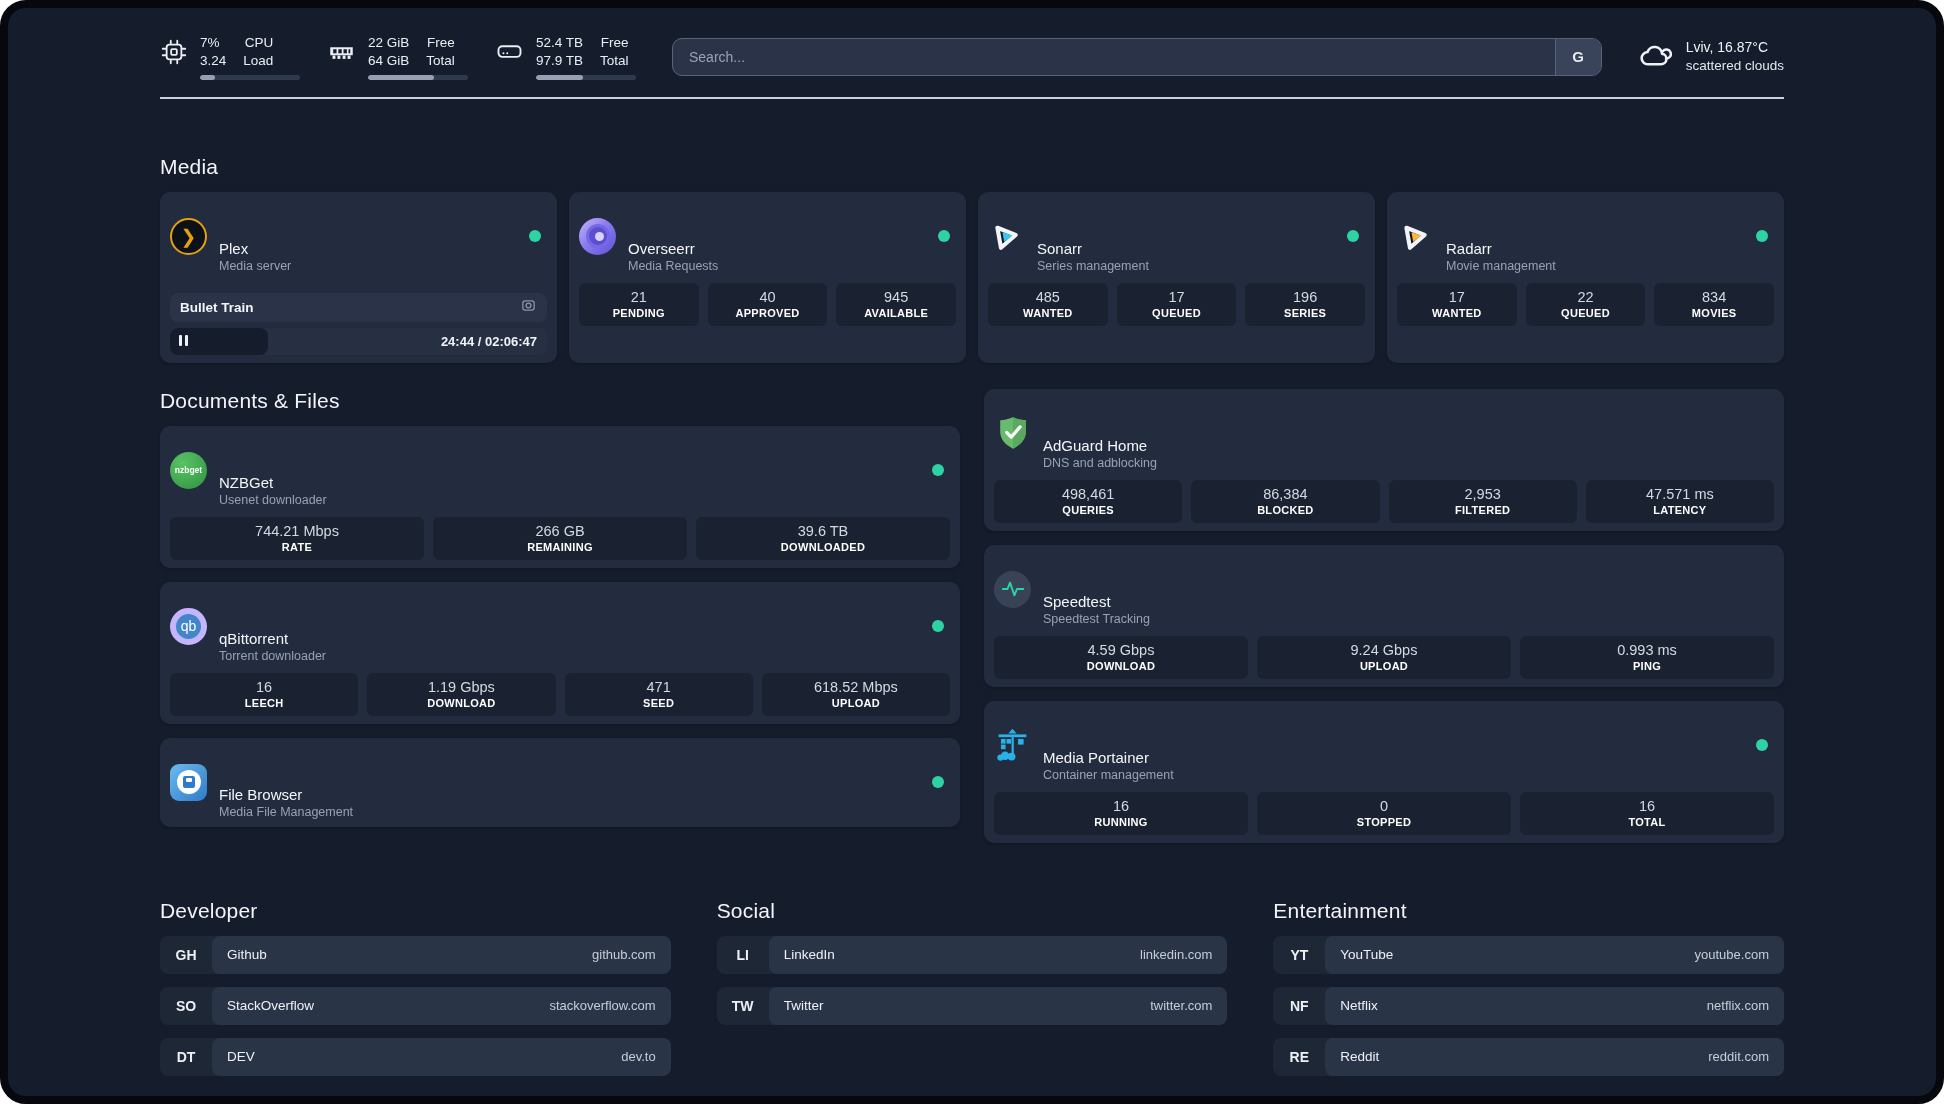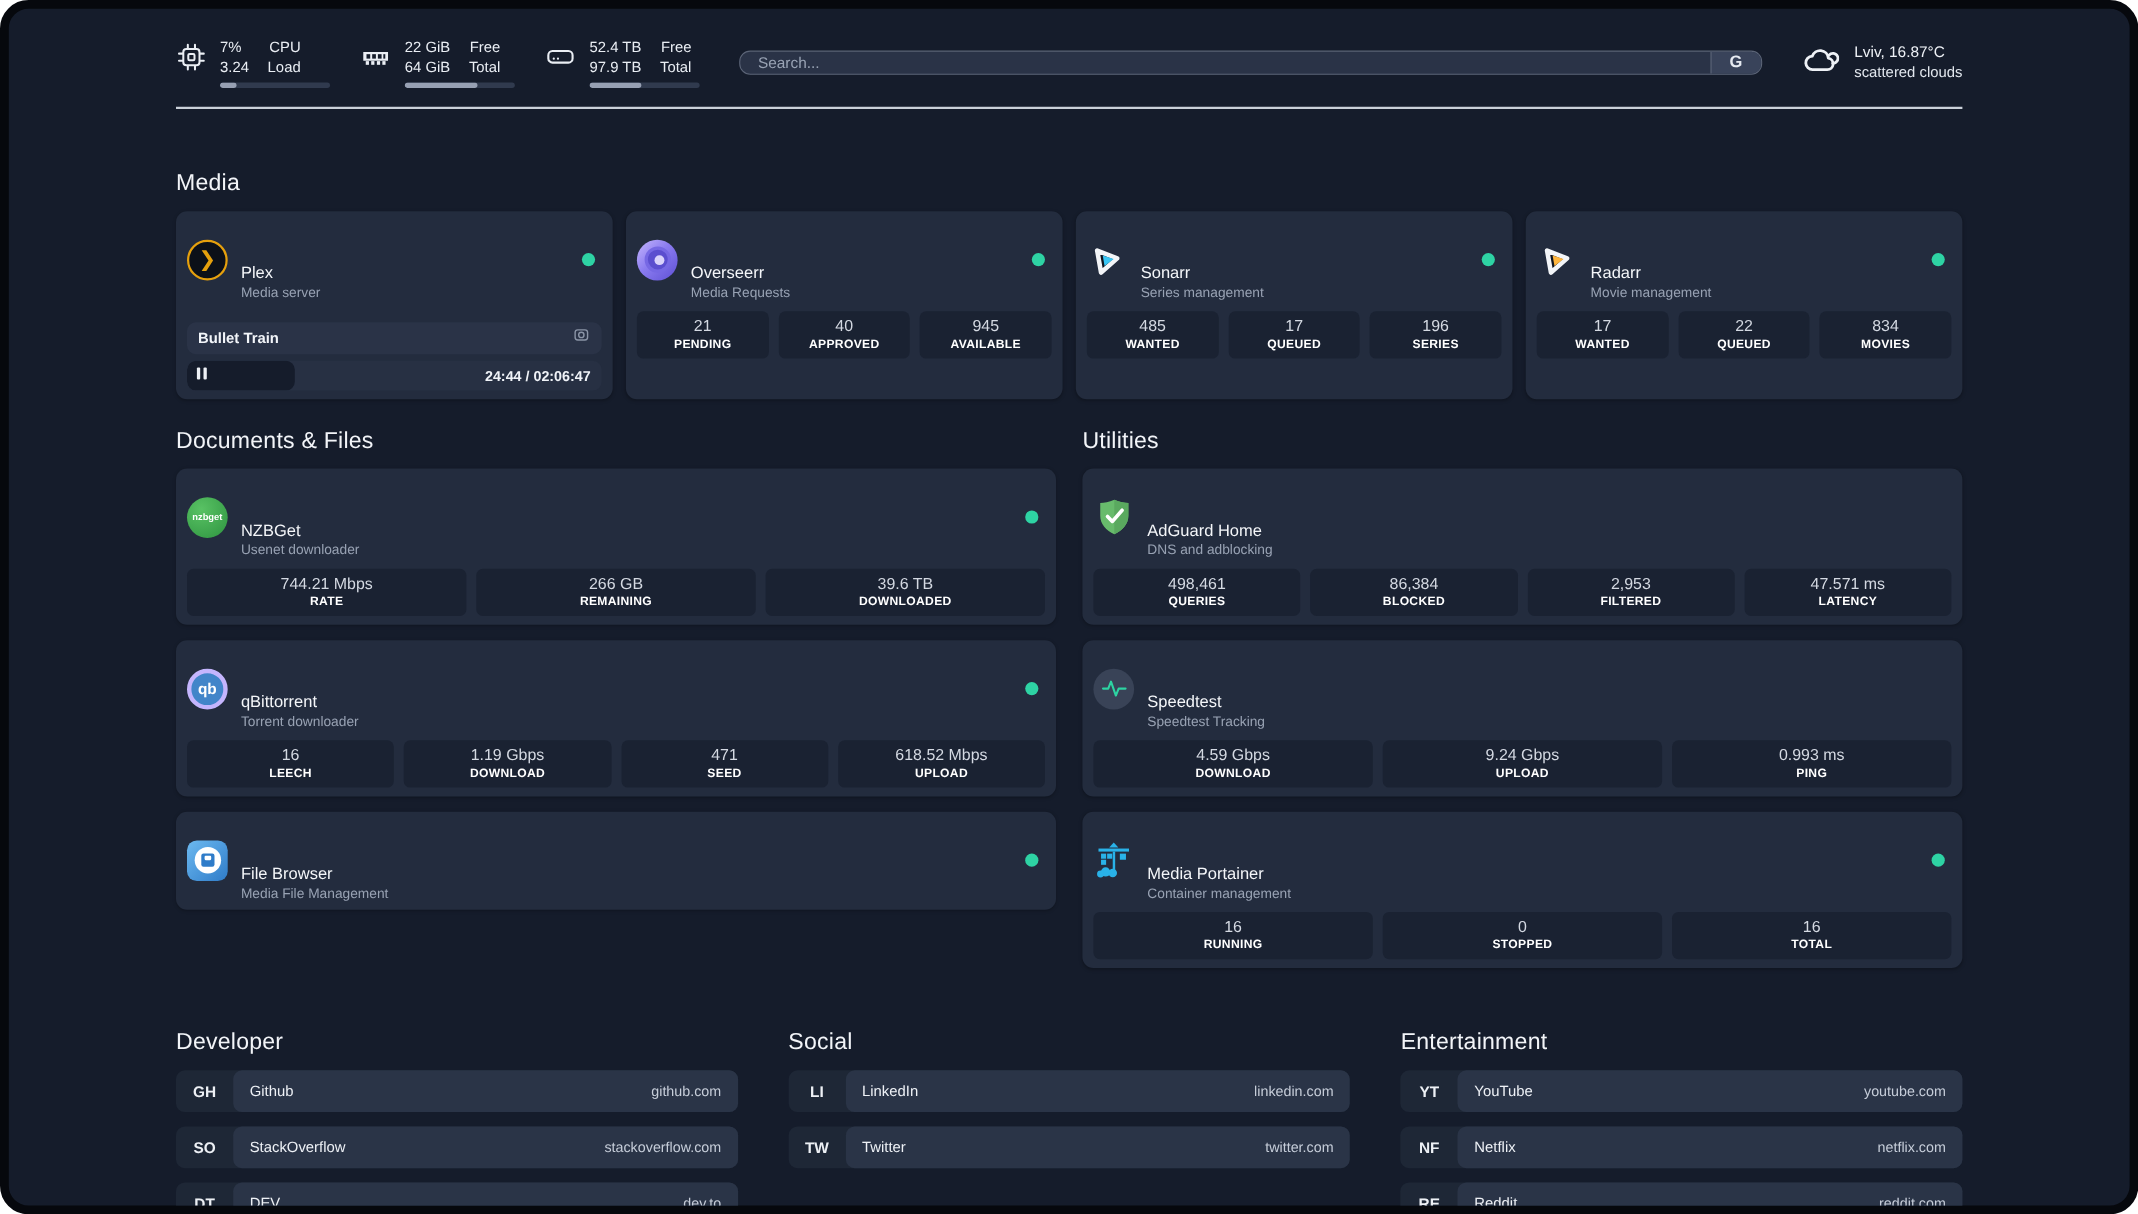--- a/index.html
+++ b/index.html
@@ -22,21 +22,21 @@
   .resources { display: flex; gap: 28px; }
   .res { display: flex; flex-direction: column; }
   .res-top { display: flex; align-items: center; gap: 13px; }
   .res-icon { width: 27px; height: 27px; display: flex; align-items: center; justify-content: center; color: #eaeef4; }
   .res-cols { display: flex; gap: 17px; }
   .res-col { display: flex; flex-direction: column; font-size: 13.5px; color: #eaeef4; line-height: 1.32; }
   .res-col.labels { align-items: flex-end; }
   .res-bar { margin-left: 40px; margin-top: 5px; height: 5px; width: 100px; background: #303a4e; border-radius: 3px; overflow: hidden; }
   .res-bar-fill { height: 100%; background: #97a0b3; border-radius: 3px; }
 
-  .search { flex: 1; display: flex; align-items: stretch; height: 22px; background: #2a3347; border: 1px solid #5b6477; border-radius: 10px; overflow: hidden; margin: 0 10px; }
+  .search { flex: 1; display: flex; align-items: stretch; height: 38px; background: #2a3347; border: 1px solid #5b6477; border-radius: 10px; overflow: hidden; margin: 0 10px; }
   .search input { flex: 1; background: transparent; border: none; outline: none; color: #dfe4ec; padding: 0 16px; font-size: 14px; font-family: inherit; }
   .search input::placeholder { color: #99a3b4; }
   .search-engine { width: 46px; display: flex; align-items: center; justify-content: center; background: #39435a; border-left: 1px solid #5b6477; color: #e6eaf1; font-weight: 700; font-size: 15px; cursor: pointer; }
 
   .weather { display: flex; align-items: center; gap: 14px; color: #eef1f6; }
   .weather-lines { font-size: 14px; line-height: 1.4; }
   .weather-cond { color: #e2e7ee; font-size: 13.5px; }
 
   .divider { margin-top: 17px; border-top: 2px solid rgba(234,240,248,0.85); }
 
@@ -79,21 +79,21 @@
   .bm-body { flex: 1; background: #2a3447; border-radius: 8px; display: flex; align-items: center; justify-content: space-between; padding: 0 15px; }
   .bm-name { color: #eef1f6; font-size: 13.5px; }
   .bm-url { color: #c6cdd9; font-size: 13px; }
 
   
   .icon-plex { border-radius: 50%; background: #0c1018; border: 2px solid #e5a00d; color: #e5a00d; font-weight: 900; font-size: 19px; }
   .icon-overseerr { border-radius: 50%; background: linear-gradient(135deg, #c5b6fd 0%, #8b7cf0 45%, #5d4fd4 100%); }
   .icon-overseerr .eye { width: 24px; height: 24px; border-radius: 50%; background: #5b4ecf; border: 3px solid #7668e4; position: relative; }
   .icon-overseerr .glint { position: absolute; width: 9px; height: 9px; border-radius: 50%; background: #d9d2fb; top: 5px; left: 6px; }
   .icon-nzbget { border-radius: 50%; background: radial-gradient(circle at 35% 30%, #59c264, #2e9440); color: #fff; font-size: 8.5px; font-weight: 700; }
-  .icon-qbittorrent { border-radius: 50%; background: #4285c9; border: 4px solid #c4b5fd; color: #fff; font-weight: 700; font-size: 14px; }
+  .icon-qbittorrent { border-radius: 50%; background: #4285c9; border: 6px solid #c4b5fd; color: #fff; font-weight: 400; font-size: 14px; }
   .icon-speedtest { border-radius: 50%; background: #394357; }
   .icon-filebrowser { border-radius: 9px; background: linear-gradient(135deg, #6cb9f0, #2f7cc9); }
   .icon-filebrowser .fb-circle { width: 24px; height: 24px; border-radius: 50%; background: #fff; display: flex; align-items: center; justify-content: center; }
   .icon-filebrowser .fb-disk { width: 12px; height: 12px; border-radius: 2px; background: #2f7cc9; position: relative; }
   .icon-filebrowser .fb-disk::after { content:""; position:absolute; left:3px; top:1.5px; width:6px; height:4px; background:#fff; border-radius:1px; }
 </style>
 </head>
 <body>
 
 <div class="frame">
@@ -400,21 +400,20 @@
               <div class="card-sub">Media File Management</div>
             </div>
             <span class="dot"></span>
           </div>
         </div>
 
       </div>
     </div>
 
     <div>
-      <h2 class="section-title">Utilities</h2>
       <div class="col-stack">
 
         <div class="card">
           <div class="card-head">
             <span class="app-icon">
               <svg viewBox="0 0 38 38" width="36" height="36">
                 <path d="M19 2.5c5.2 2.3 9.8 2.9 13.5 3.1v12.2c0 8.3-5.7 14-13.5 17.7C11.2 31.8 5.5 26.1 5.5 17.8V5.6C9.2 5.4 13.8 4.8 19 2.5z" fill="#68bb6c"></path>
                 <path d="M19 2.5c5.2 2.3 9.8 2.9 13.5 3.1v12.2c0 8.3-5.7 14-13.5 17.7z" fill="#5aa95f"></path>
                 <path d="M12.5 18.5l4.6 4.8L26.5 12.5" stroke="#fff" stroke-width="3.4" fill="none" stroke-linecap="round" stroke-linejoin="round"></path>
               </svg>

